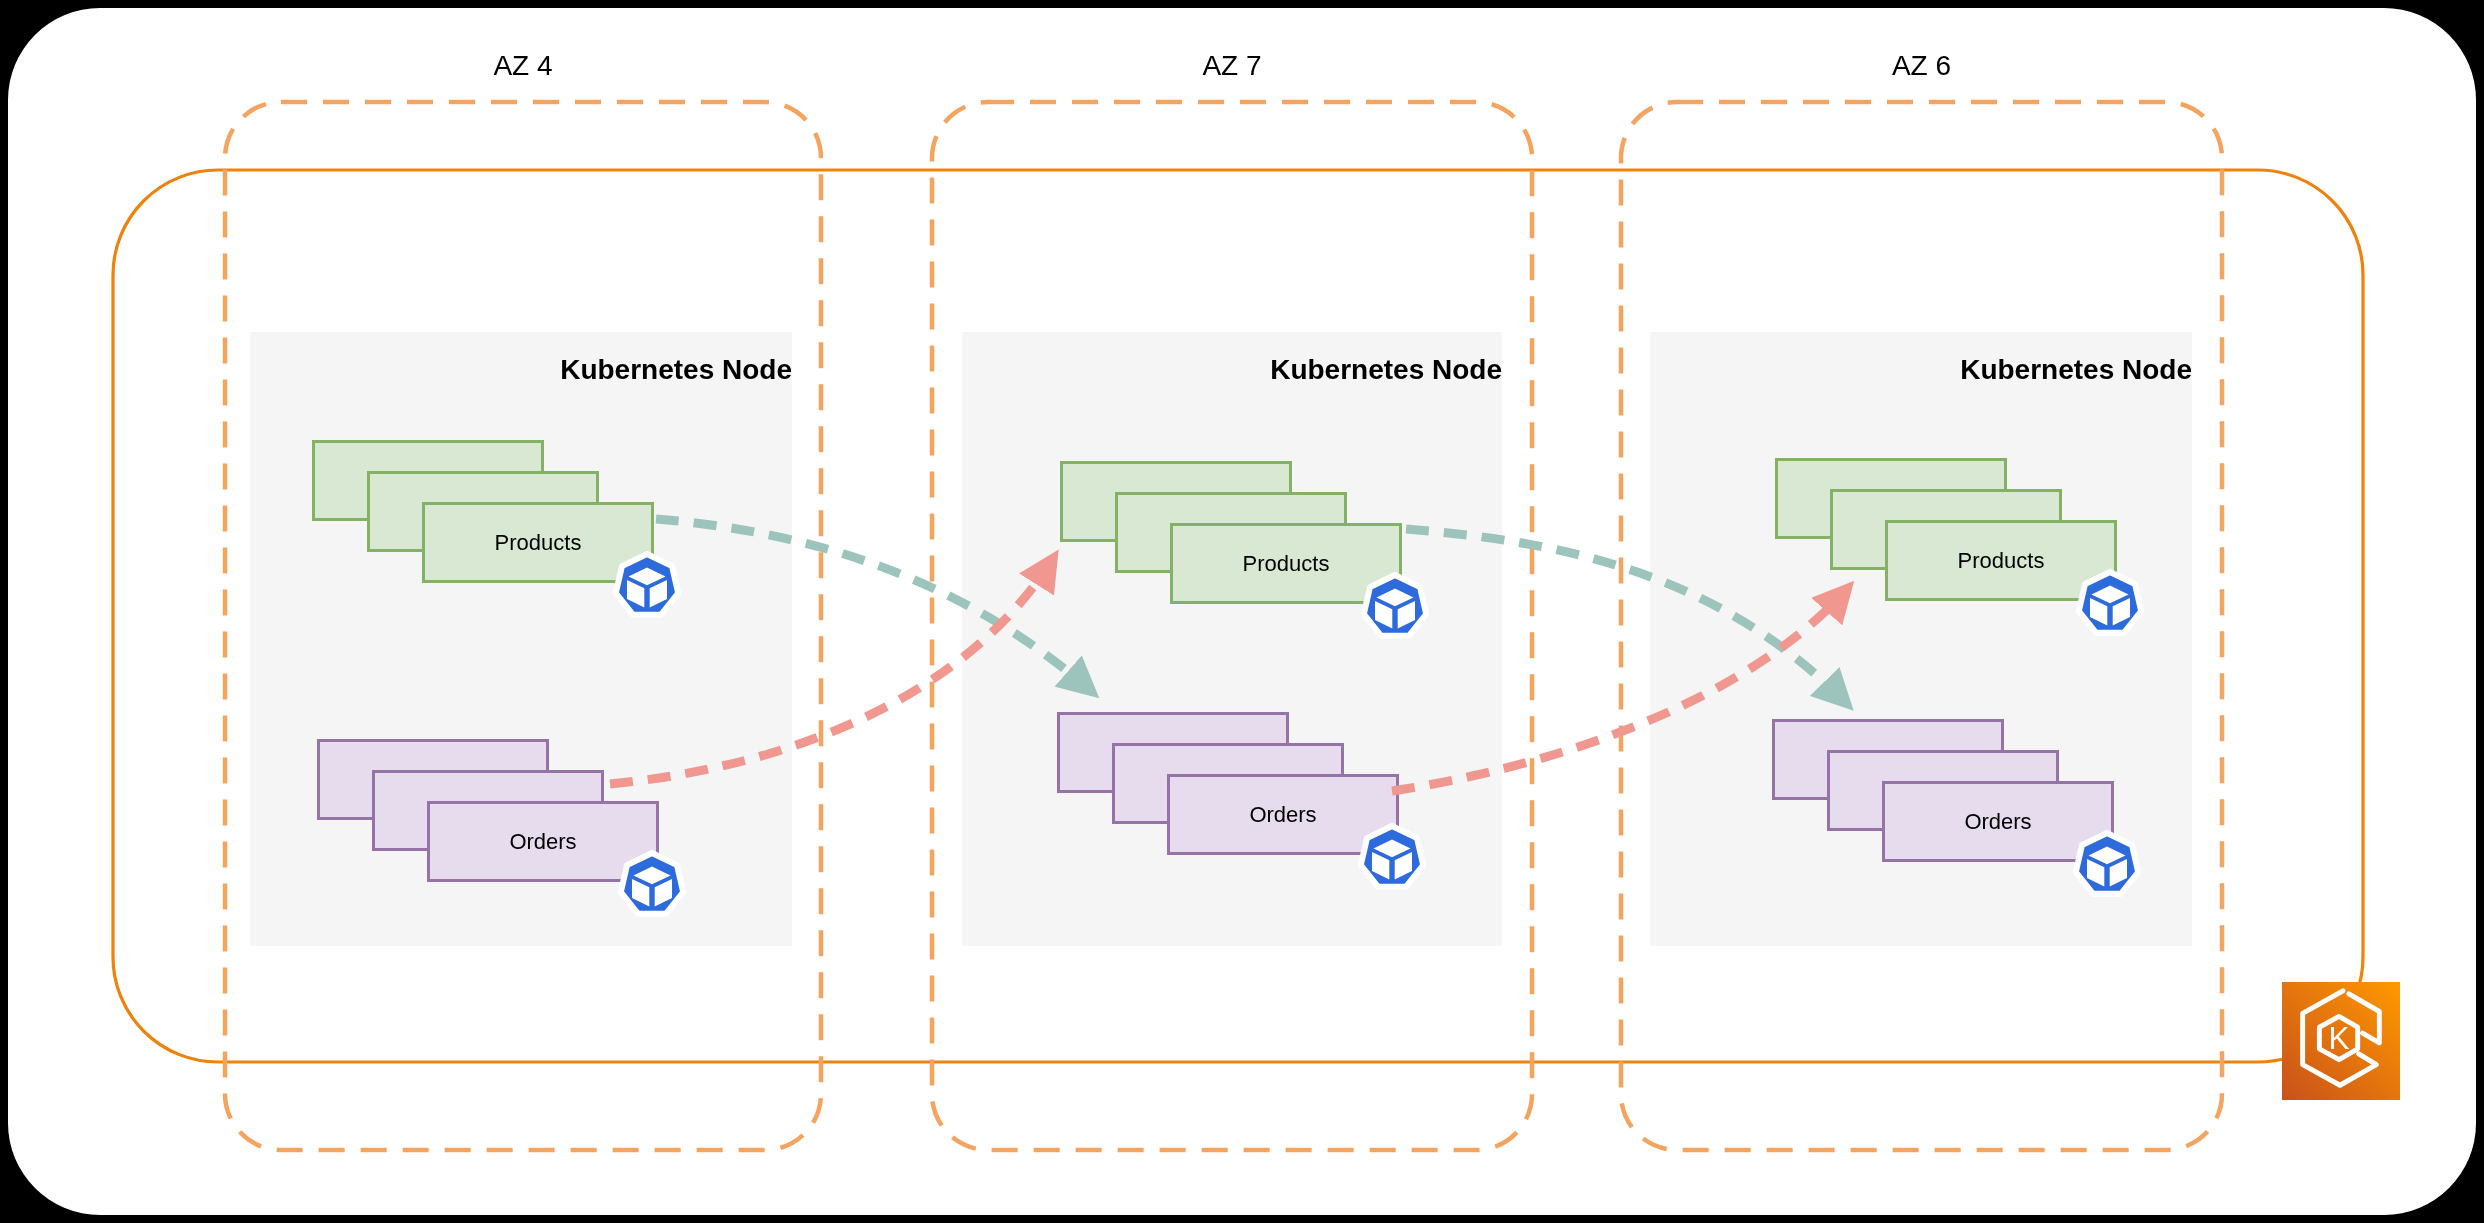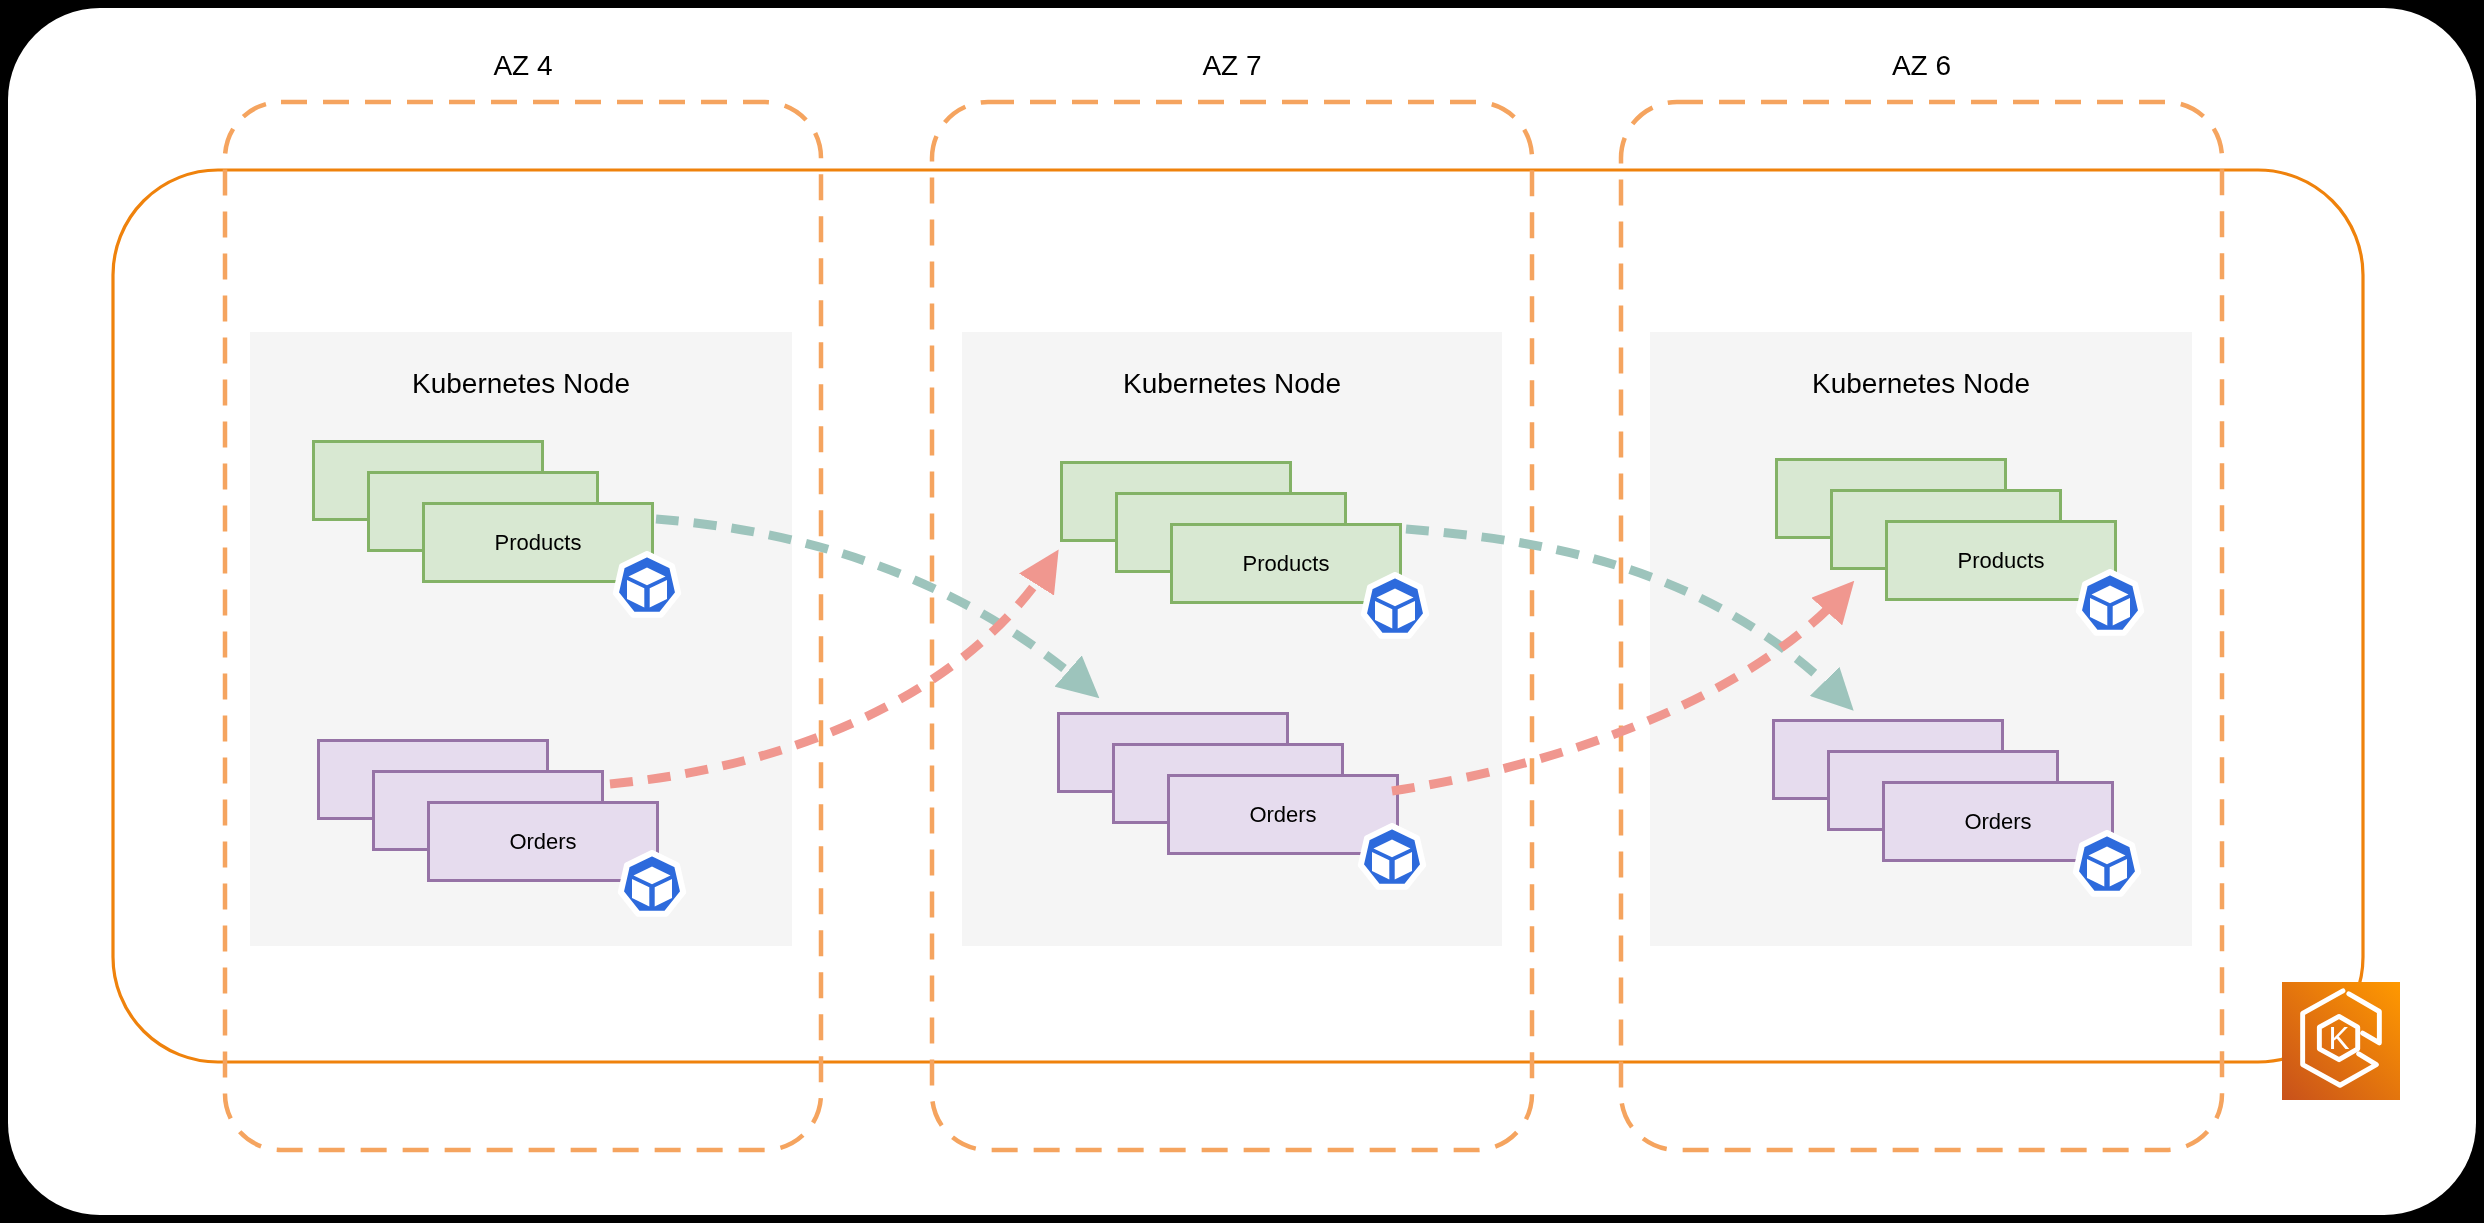--- a/index.html
+++ b/index.html
@@ -20,21 +20,21 @@
   .az-rect{fill:none;stroke:var(--az-border,#f5a45f);stroke-width:4.5;stroke-dasharray:26 16;}
 
   
   .az-label{
     position:absolute;top:50px;text-align:center;font-size:28px;
     color:var(--text,#000);z-index:2;
   }
 
   
   .node{position:absolute;top:332px;height:614px;background:var(--node-bg,#f5f5f5);z-index:2;}
-  .node-title{margin-top:36px;text-align:center;font-size:28px;color:var(--text,#000);}
+  .node-title{margin-top:22px;text-align:right;font-size:28px;color:var(--text,#000);font-weight:bold;}
 
   
   .stack{position:absolute;width:345px;height:146px;z-index:3;}
   .replica{
     position:absolute;width:232px;height:81px;box-sizing:border-box;
     border:3px solid;display:flex;align-items:center;justify-content:center;
   }
   .replica.products{background:var(--products-fill,#d8e8d2);border-color:var(--products-border,#83b266);}
   .replica.orders{background:var(--orders-fill,#e6dcee);border-color:var(--orders-border,#9673a6);}
   .dep-label{font-size:22px;color:var(--text,#000);}

